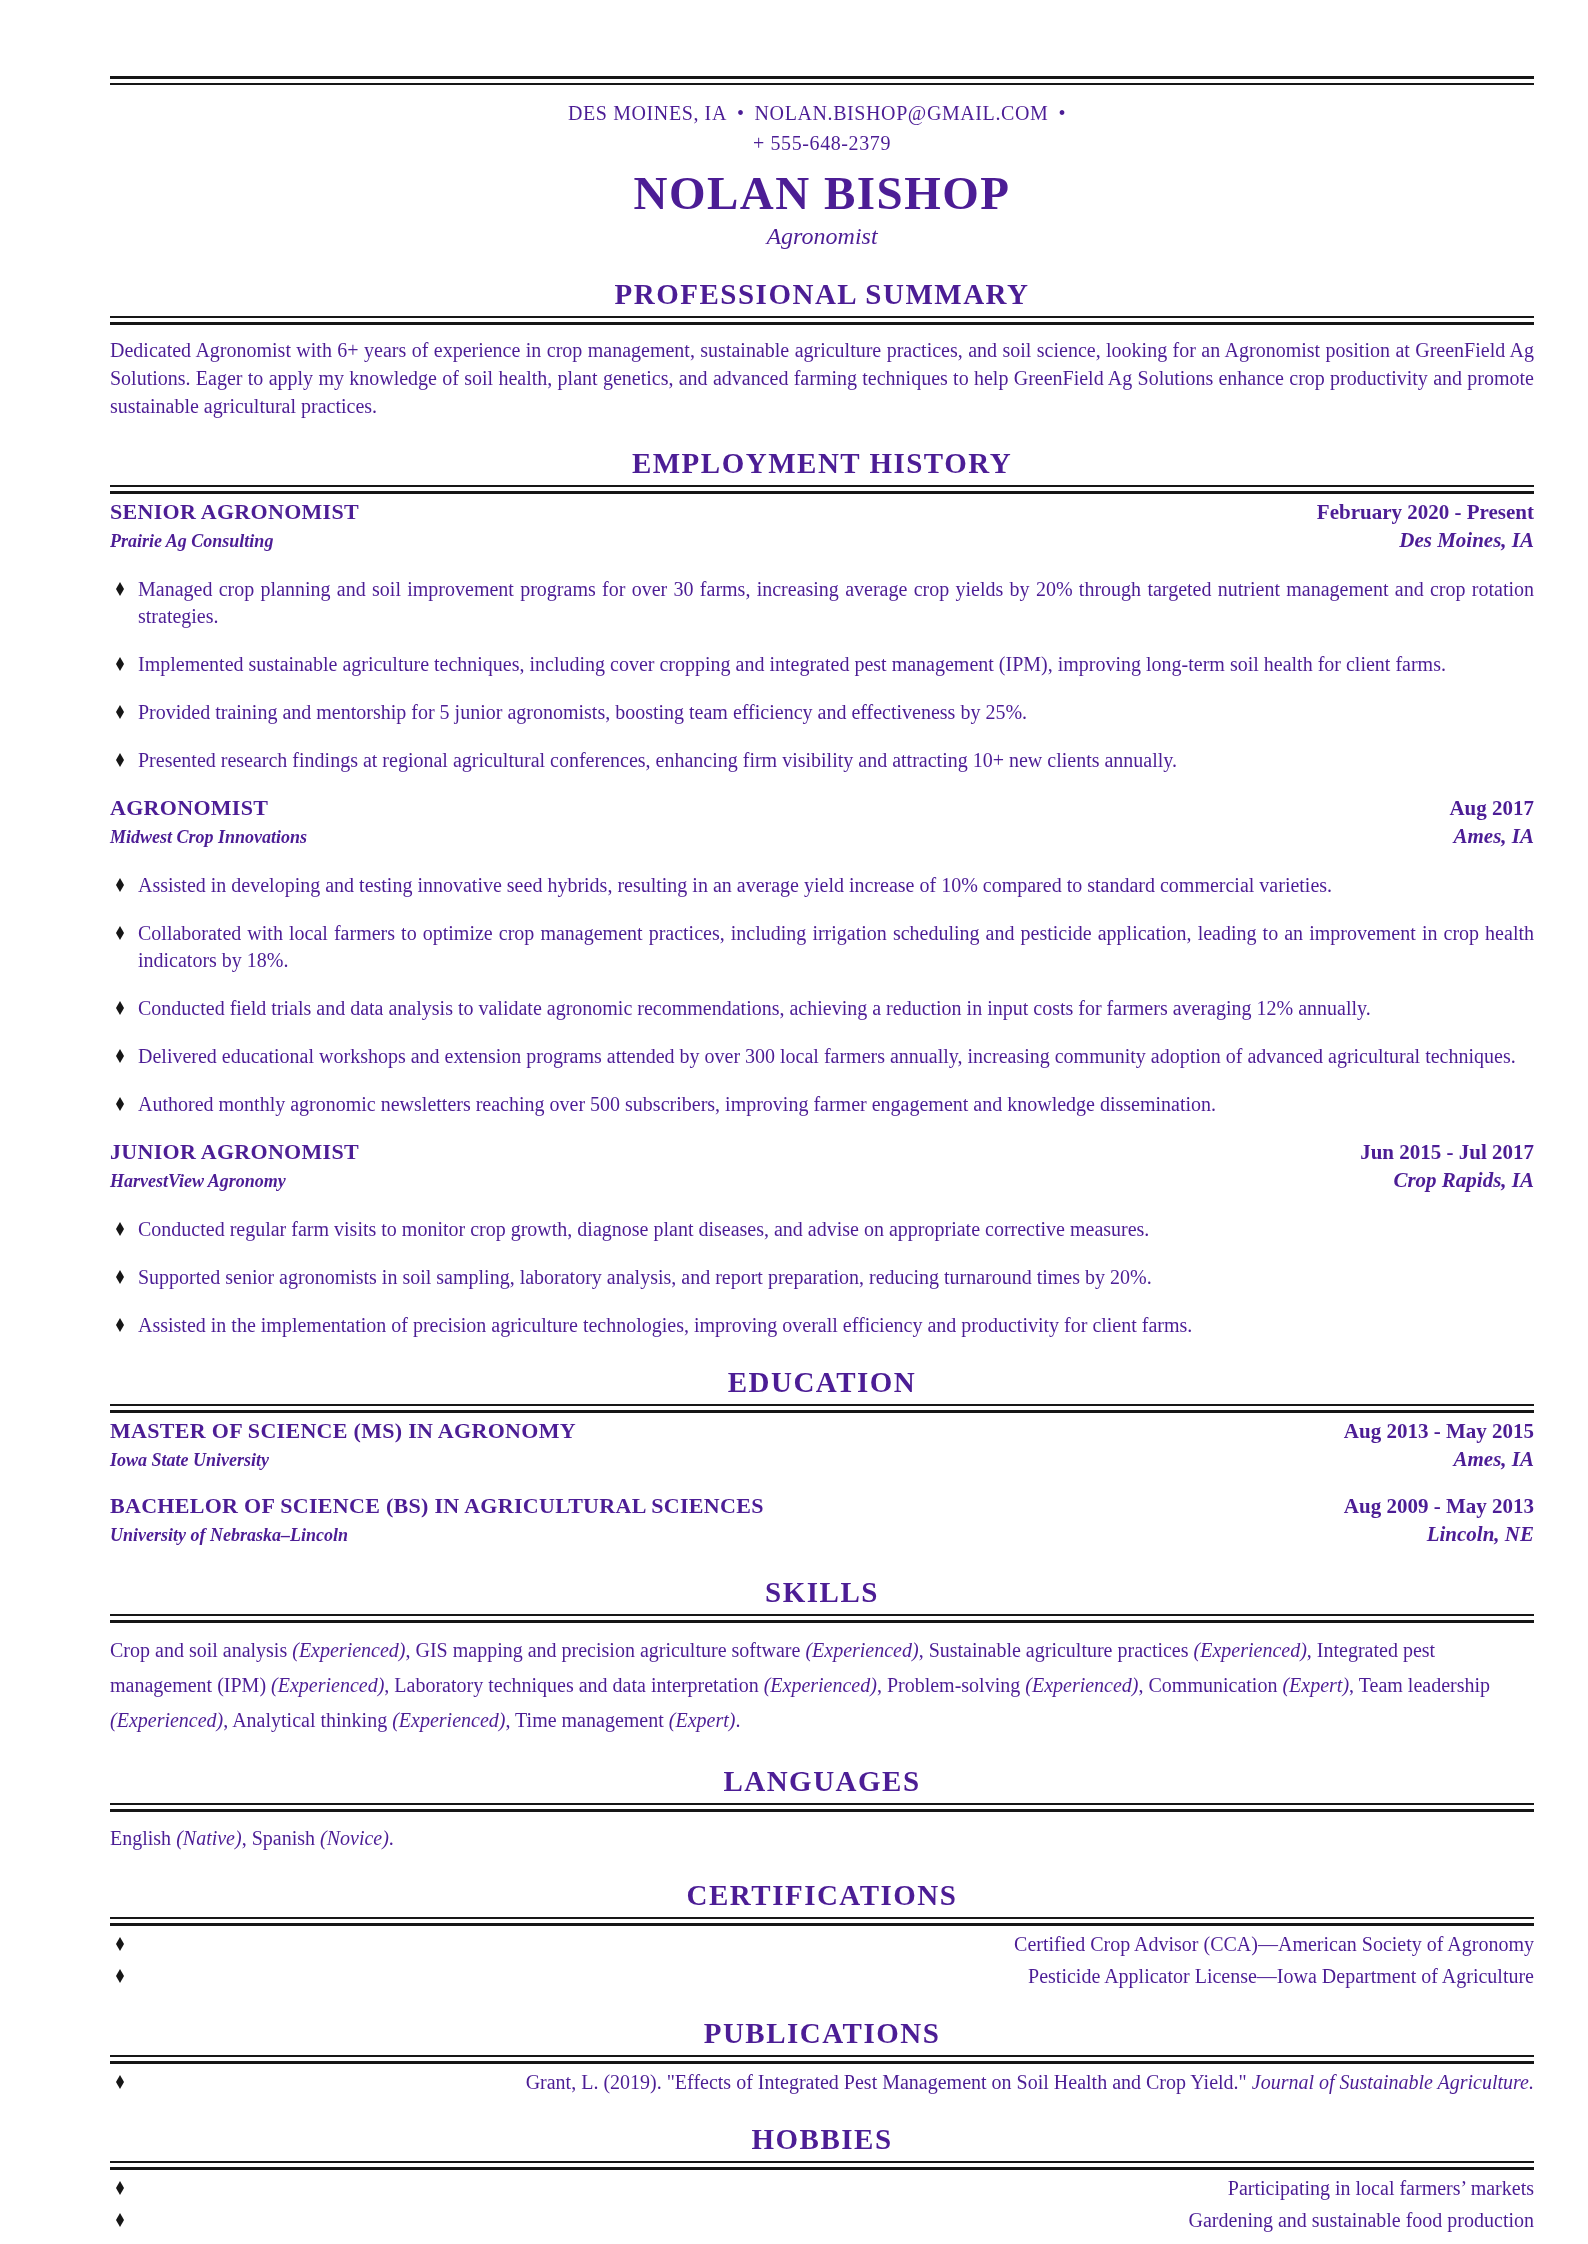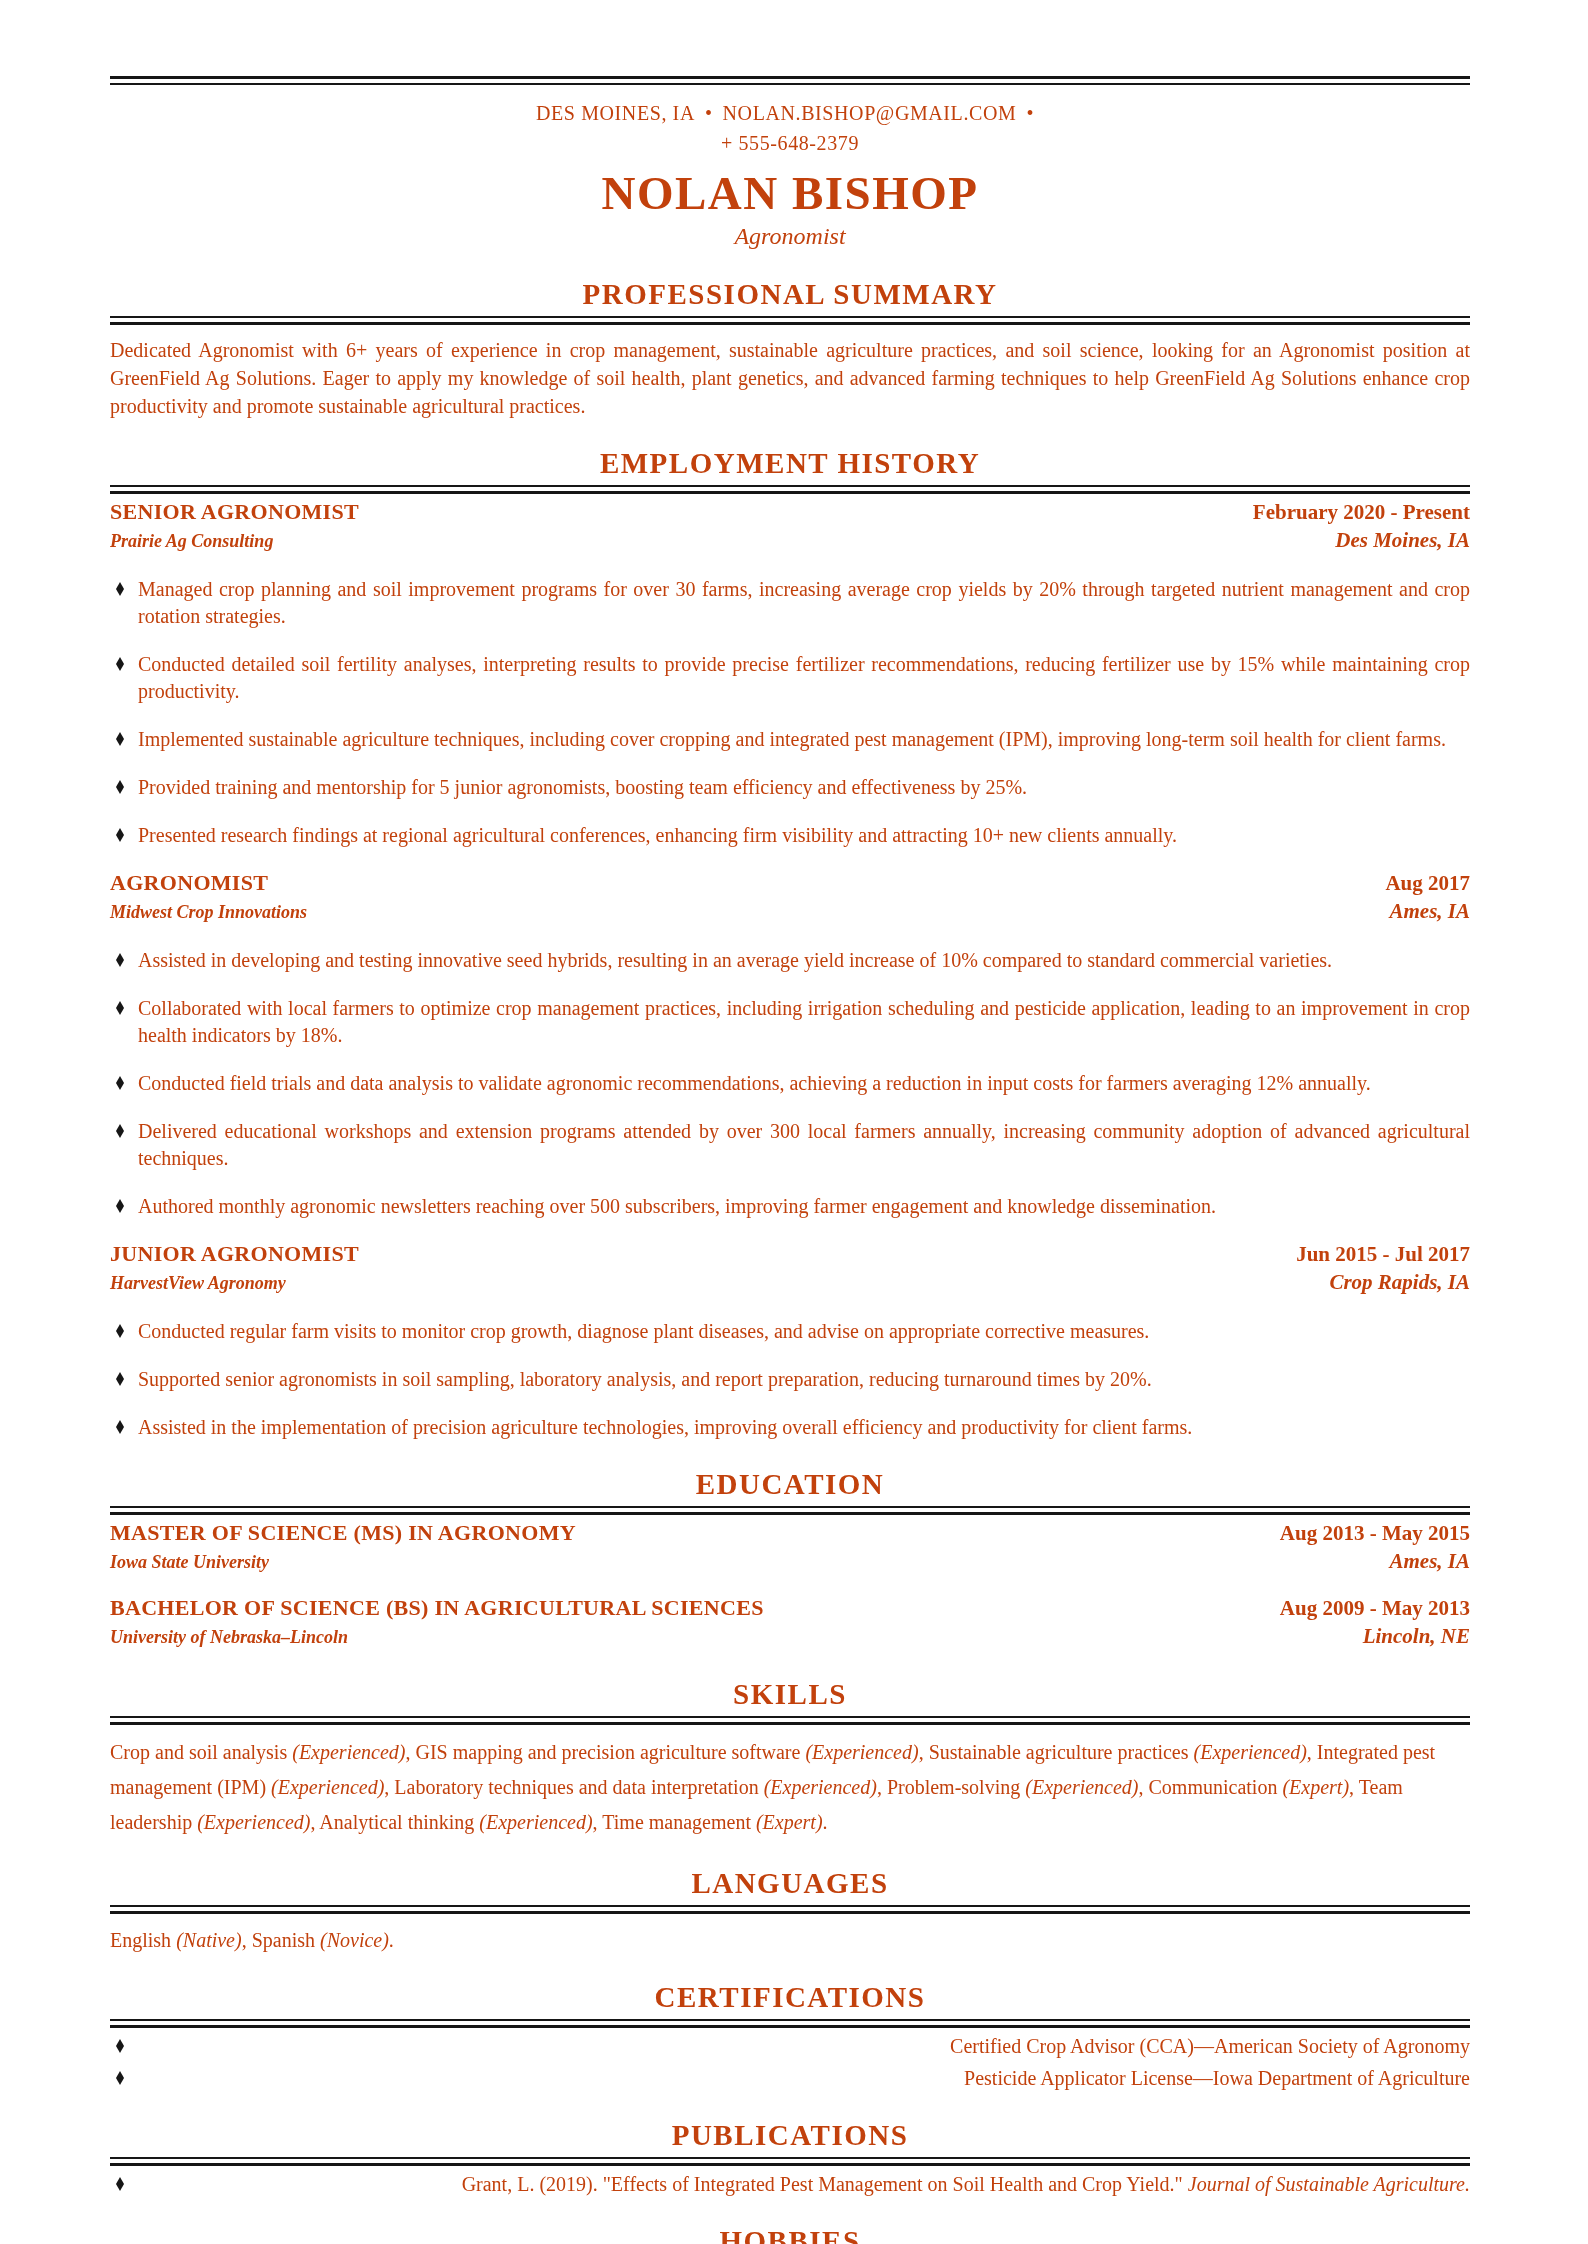--- a/index.html
+++ b/index.html
@@ -1,20 +1,20 @@
 <!DOCTYPE html>
 <html><head>
 <meta charset="utf-8">
 <style>
   html,body { margin:0; padding:0; background:#ffffff; }
   .page {
     width:1588px; height:2244px; box-sizing:border-box;
-    padding:76px 118px 0 110px; overflow:hidden;
+    padding:76px 54px 0 110px; overflow:hidden;
     font-family:"Liberation Serif","DejaVu Serif",serif;
-    color:#c2410c; background:#ffffff;
+    color:#4c1d95; background:#ffffff;
   }
   
   .rule { height:4px; border-top:2px solid #161616; border-bottom:3px solid #161616; }
   .top-rule { height:4px; border-top:3px solid #161616; border-bottom:2px solid #161616; }
 
   
   .contact { text-align:center; font-size:20px; line-height:30px; letter-spacing:0.6px; }
   .contact-first { margin-top:13px; }
   .sep { margin:0 10px; }
   h1.name { text-align:center; font-size:47px; line-height:50px; letter-spacing:1.5px; font-weight:bold; margin:10px 0 0 0; }
@@ -78,21 +78,20 @@
     <div class="job-row">
       <span class="job-title">SENIOR AGRONOMIST</span>
       <span class="job-dates">February 2020 - Present</span>
     </div>
     <div class="job-row">
       <span class="job-company">Prairie Ag Consulting</span>
       <span class="job-location">Des Moines, IA</span>
     </div>
     <ul class="blist">
             <li class="bullet"><span class="blt"></span><span class="btx">Managed crop planning and soil improvement programs for over 30 farms, increasing average crop yields by 20% through targeted nutrient management and crop rotation strategies.</span></li>
-            <li class="bullet"><span class="blt"></span><span class="btx">Conducted detailed soil fertility analyses, interpreting results to provide precise fertilizer recommendations, reducing fertilizer use by 15% while maintaining crop productivity.</span></li>
             <li class="bullet"><span class="blt"></span><span class="btx">Implemented sustainable agriculture techniques, including cover cropping and integrated pest management (IPM), improving long-term soil health for client farms.</span></li>
             <li class="bullet"><span class="blt"></span><span class="btx">Provided training and mentorship for 5 junior agronomists, boosting team efficiency and effectiveness by 25%.</span></li>
             <li class="bullet"><span class="blt"></span><span class="btx">Presented research findings at regional agricultural conferences, enhancing firm visibility and attracting 10+ new clients annually.</span></li>
           </ul>
   </div>
 
   <div class="job">
     <div class="job-row">
       <span class="job-title">AGRONOMIST</span>
       <span class="job-dates">Aug 2017</span>

